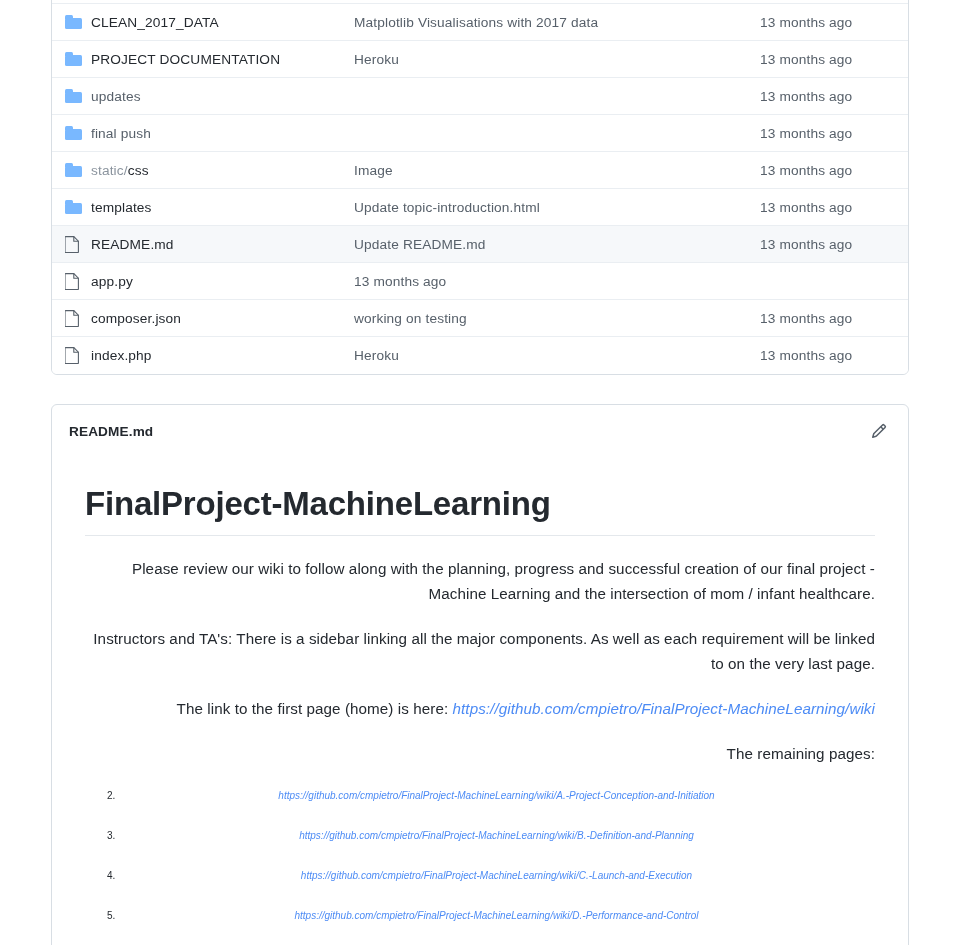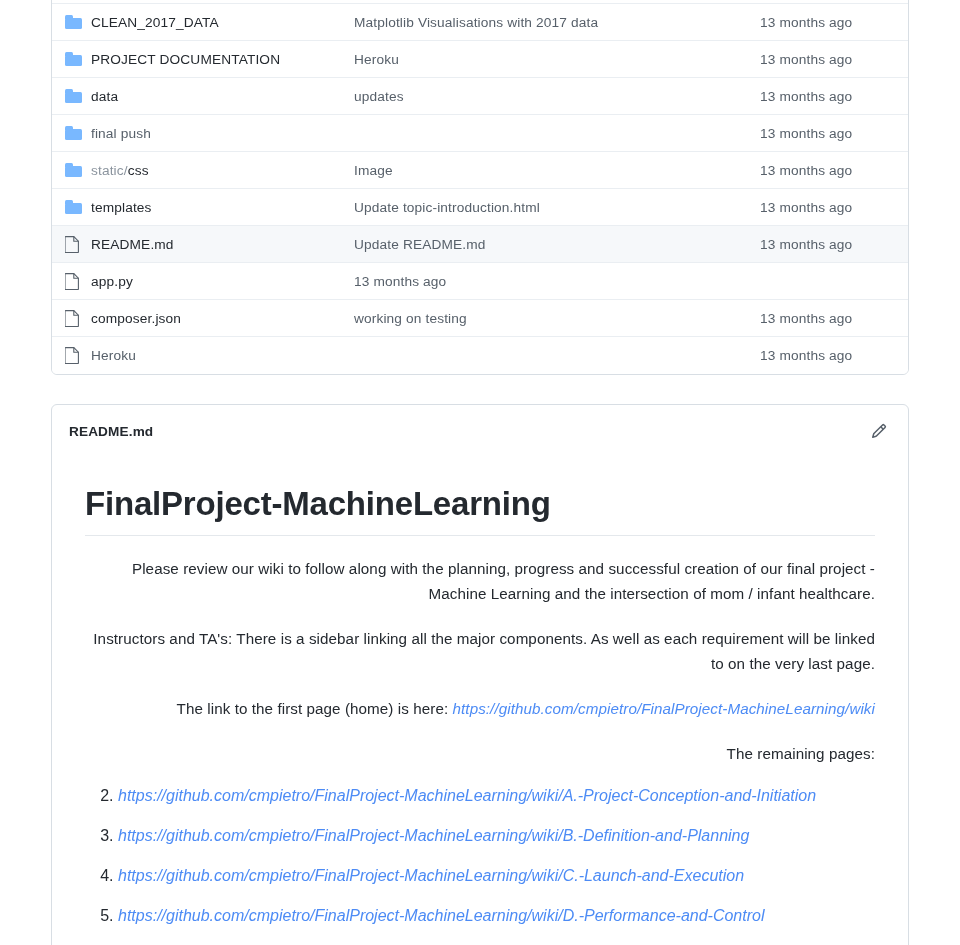--- a/index.html
+++ b/index.html
@@ -193,24 +193,25 @@
     font-style: italic;
   }
 
   .md-ol {
     margin: 17px 0 0 0;
     padding-left: 33px;
     list-style-position: outside;
     list-style-type: decimal;
   }
   .md-ol li {
-    font-size: 16px;
+    font-size: 10px;
     line-height: 25px;
     color: #24292f;
     margin-bottom: 15px;
+    text-align: center;
   }
   .md-ol li::marker { color: #24292f; }
   .md-ol li:last-child { margin-bottom: 0; }
 </style>
 </head>
 <body>
 
 <div class="page">
 
   <div class="file-card">
@@ -229,21 +230,20 @@
             <span class="ico-folder"></span>
           </div>
           <div class="row-name"><span>PROJECT DOCUMENTATION</span></div>
           <div class="row-msg">Heroku</div>
           <div class="row-age">13 months ago</div>
         </div>
         <div class="file-row">
           <div class="row-icon">
             <span class="ico-folder"></span>
           </div>
-          <div class="row-name"><span>data</span></div>
           <div class="row-msg">updates</div>
           <div class="row-age">13 months ago</div>
         </div>
         <div class="file-row">
           <div class="row-icon">
             <span class="ico-folder"></span>
           </div>
           <div class="row-msg">final push</div>
           <div class="row-age">13 months ago</div>
         </div>
@@ -303,20 +303,21 @@
         </div>
         <div class="file-row">
           <div class="row-icon">
             <span class="ico-file">
               <svg width="14" height="17" viewBox="0 0 14 17" fill="none" stroke="#57606a" stroke-width="1.1" aria-hidden="true">
                 <path d="M0.6 0.6h8.2l4.6 4.6v10.8a0.6 0.6 0 0 1-0.6 0.6H0.6a0.6 0.6 0 0 1-0.6-0.6V1.2a0.6 0.6 0 0 1 0.6-0.6z"></path>
                 <path d="M8.8 0.6v4.6h4.6"></path>
               </svg>
             </span>
           </div>
+          <div class="row-name"><span>index.php</span></div>
           <div class="row-msg">Heroku</div>
           <div class="row-age">13 months ago</div>
         </div>
       </div>
   </div>
 
   <div class="readme-card">
 
     <div class="readme-head">
       <span class="readme-head-title">README.md</span>

